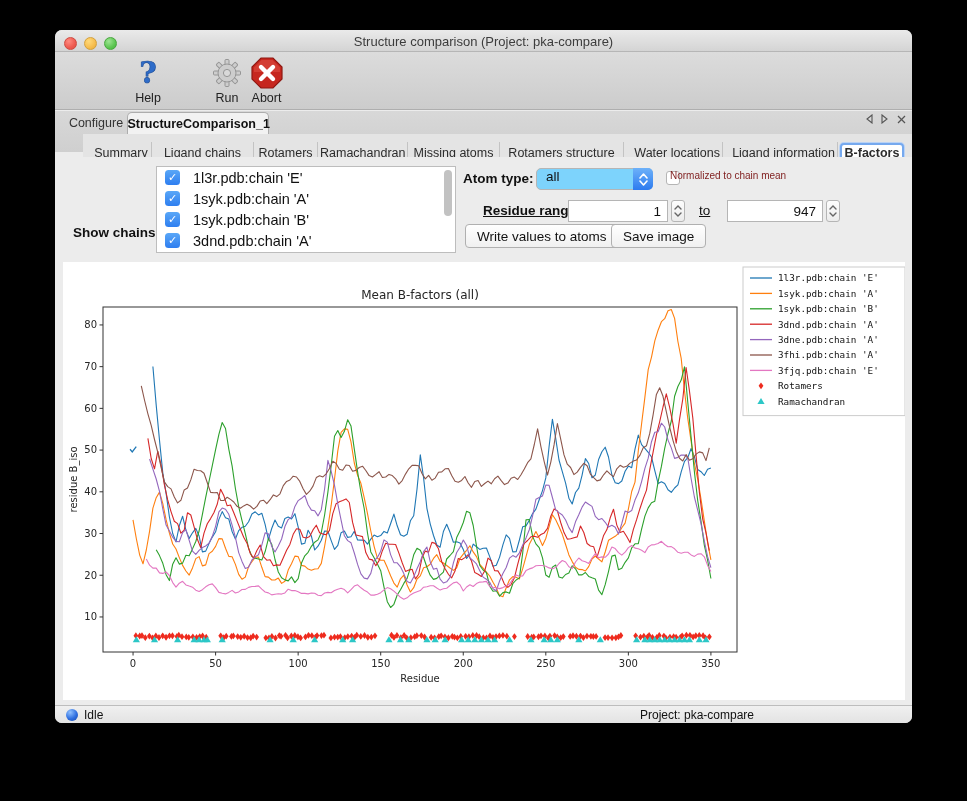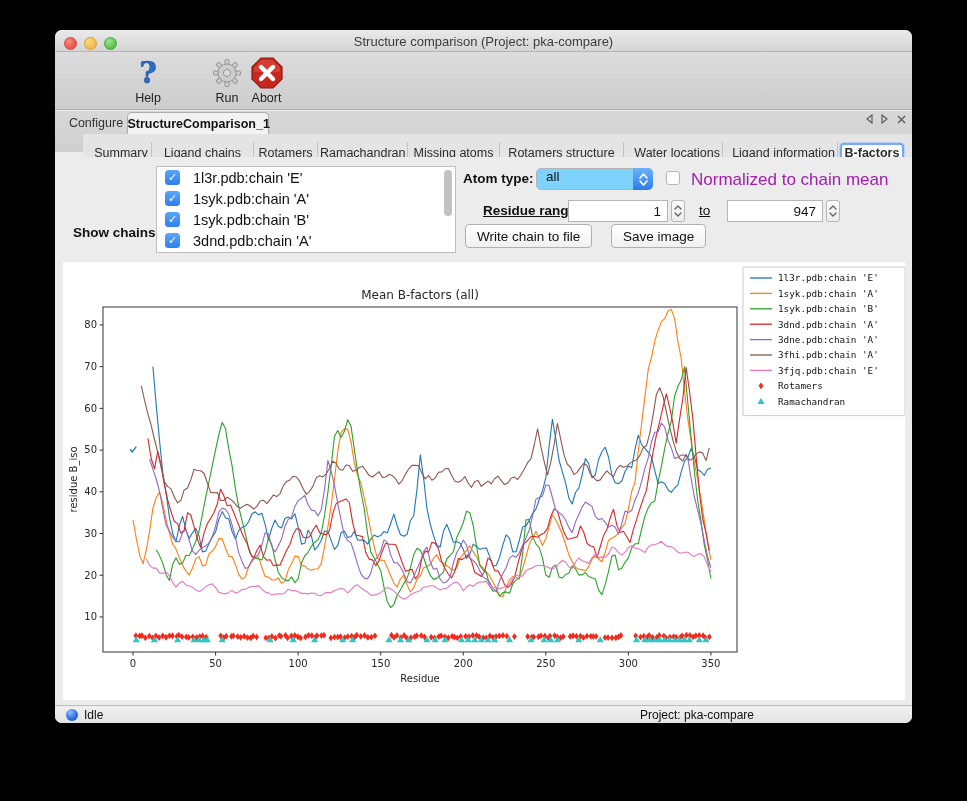--- a/index.html
+++ b/index.html
@@ -49,21 +49,21 @@
   .vscroll{position:absolute;right:2px;top:2px;width:9px;bottom:2px;}
   .vthumb{position:absolute;left:0;top:1px;width:8px;height:46px;border-radius:4px;background:#c2c2c2;}
   .atom-label{position:absolute;left:408px;top:14px;}
   .dropdown{position:absolute;left:481px;top:11px;width:117px;height:22px;background:#7dd3fc;
     border:1px solid #b5b5b5;border-radius:5px;display:flex;}
   .dropdown .dtext{flex:1;font-size:13.5px;color:#111;padding-left:9px;}
   .dropdown .dcap{width:20px;height:22px;margin:-1px -1px -1px 0;border-radius:0 5px 5px 0;
     background:linear-gradient(#6db1f9,#2d7bef);display:flex;flex-direction:column;align-items:center;justify-content:center;gap:1px;}
   .cbx-off{position:absolute;left:611px;top:14px;width:14px;height:14px;background:#fff;
     border:1px solid #b5b5b5;border-radius:3px;}
-  .norm-label{position:absolute;left:636px;top:13px;font-size:17px;color:#a21caf;}
+  .norm-label{position:absolute;left:615px;top:13px;font-size:10px;color:#7f1d1d;}
   .range-label{position:absolute;left:428px;top:46px;text-decoration:underline;}
   .numfield{position:absolute;height:22px;background:#fff;border:1px solid #b5b5b5;
     font-size:13.5px;color:#111;text-align:right;padding:0 6px;font-family:inherit;}
   .stepper{position:absolute;width:14px;height:22px;background:linear-gradient(#fdfdfd,#ececec);
     border:1px solid #b5b5b5;border-radius:3px;display:flex;flex-direction:column;align-items:center;justify-content:center;gap:2px;}
   .to-label{position:absolute;left:644px;top:46px;font-size:13.5px;color:#111;text-decoration:underline;}
   .pushbtn{position:absolute;top:67px;height:24px;background:linear-gradient(#ffffff,#f0f0f0);
     border:1px solid #b0b0b0;border-radius:4px;font-size:13.5px;color:#111;
     font-family:inherit;padding:0 11px;}
   
@@ -206,21 +206,21 @@
     <div class="to-label">to</div>
     <input class="numfield" style="left: 672px; top: 43px; width: 96px;" value="947">
     <div class="stepper" style="left:771px;top:43px;">
       <svg width="8" height="5" viewBox="0 0 8 5">
           <polyline points="1,4 4,1 7,4" fill="none" stroke="#666" stroke-width="1.4" stroke-linecap="round"></polyline>
         </svg>
       <svg width="8" height="5" viewBox="0 0 8 5">
           <polyline points="1,1 4,4 7,1" fill="none" stroke="#666" stroke-width="1.4" stroke-linecap="round"></polyline>
         </svg>
     </div>
-    <button class="pushbtn" style="left:410px;">Write chain to file</button>
+    <button class="pushbtn" style="left:410px;">Write values to atoms</button>
     <button class="pushbtn" style="left:556px;">Save image</button>
   </div>
 
   <div class="chartpanel" id="chartpanel"><svg width="842" height="438" viewBox="0 0 842 438" font-family="DejaVu Sans,sans-serif">
         <defs>
           <clipPath id="pc">
             <rect x="40" y="45" width="634" height="345"></rect>
           </clipPath>
         </defs>
         <text x="357" y="37" text-anchor="middle" font-size="12" fill="#262626">Mean B-factors (all)</text>

